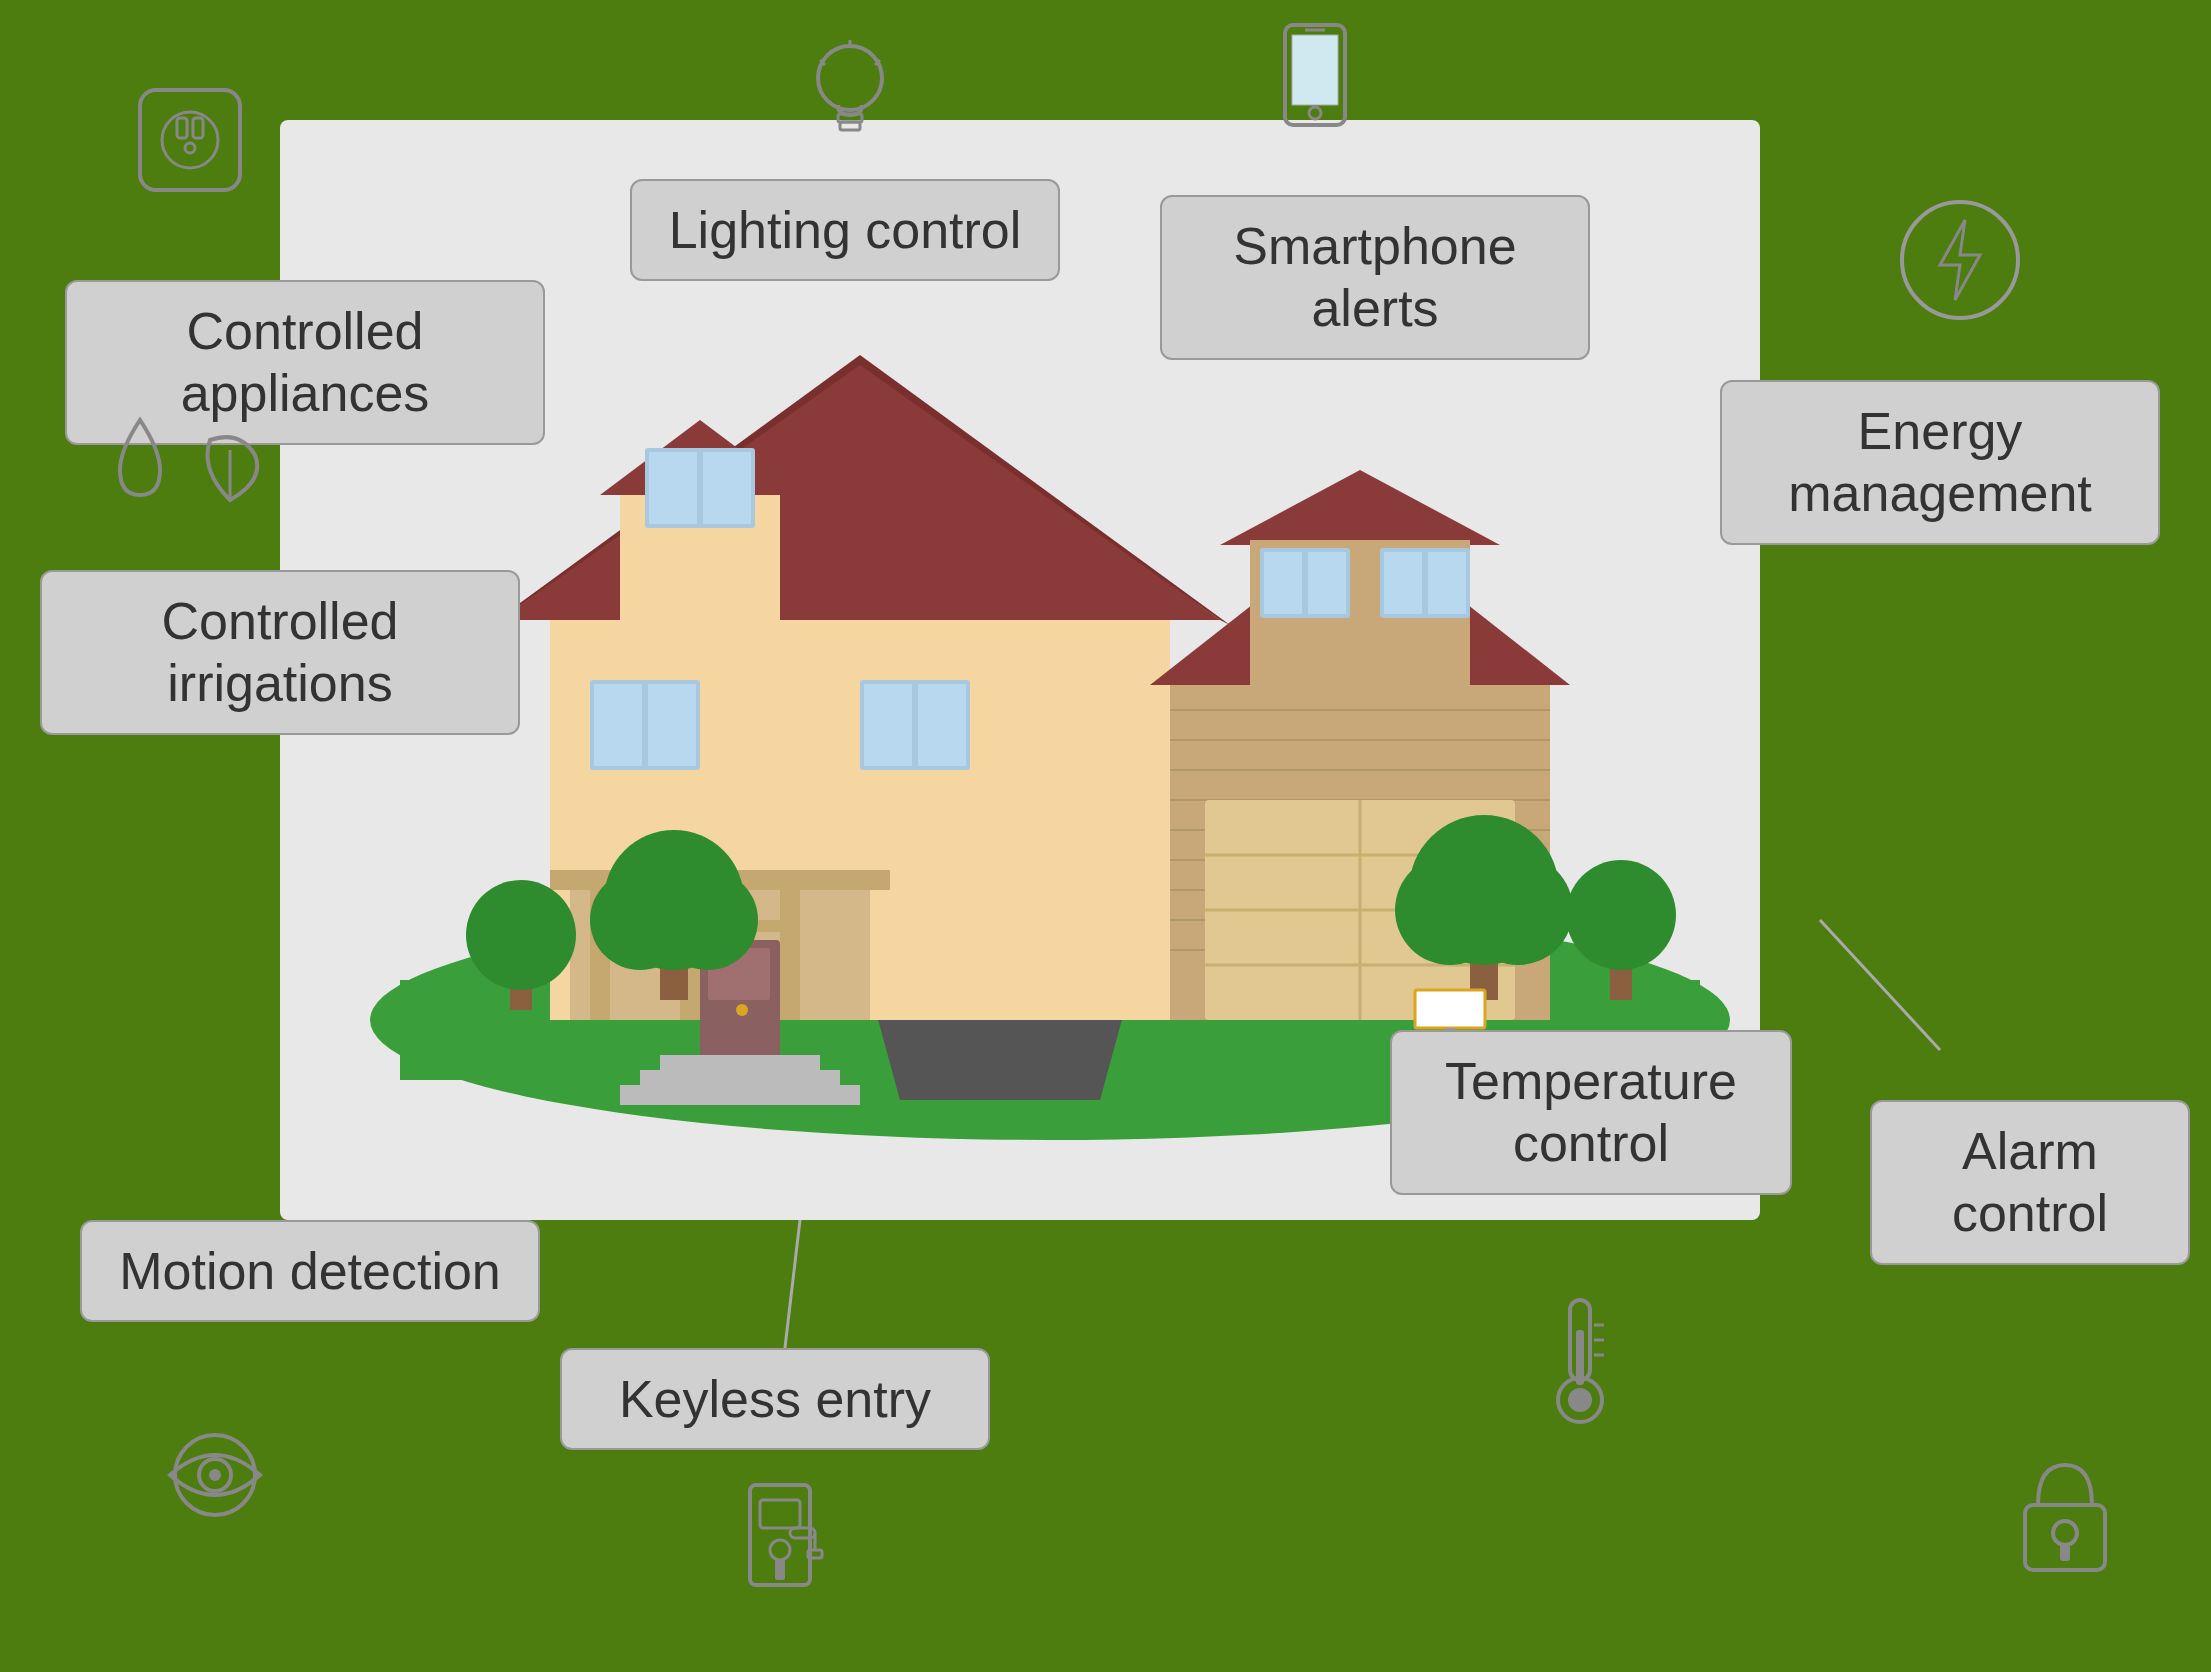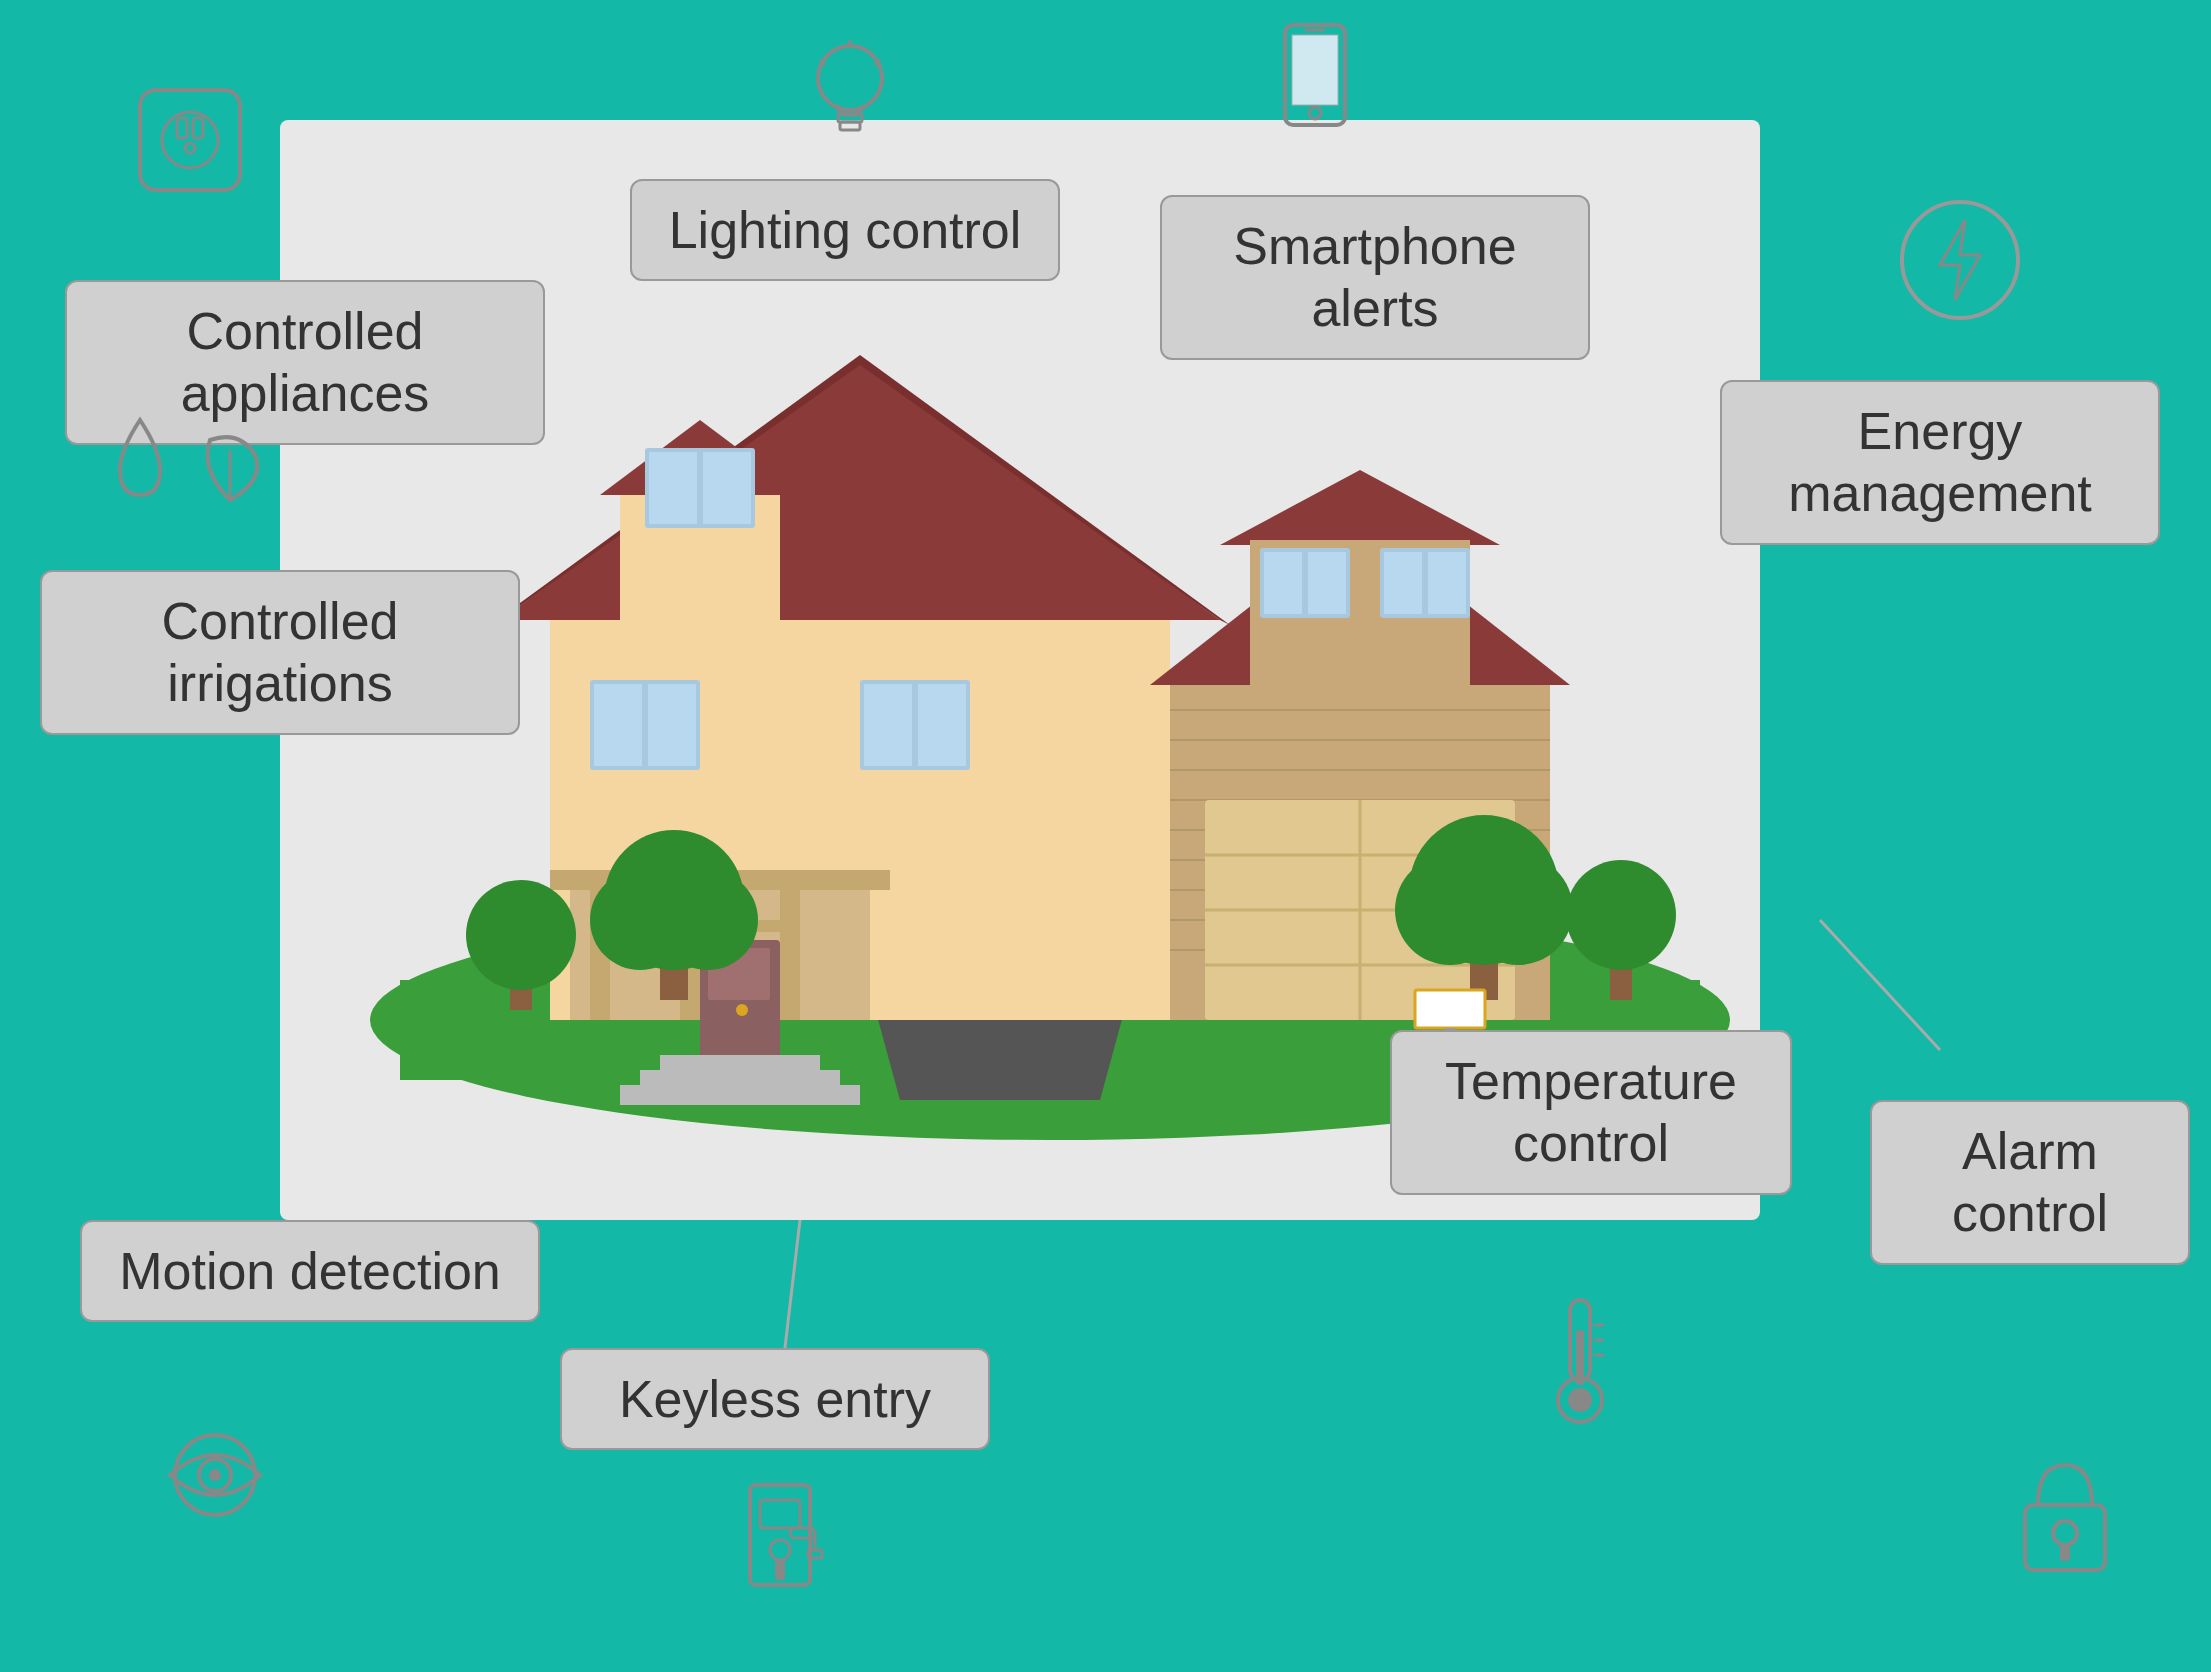--- a/index.html
+++ b/index.html
@@ -8,21 +8,21 @@
       width: 2211px;
       height: 1672px;
       font-family: Arial, sans-serif;
       position: relative;
       overflow: hidden;
     }
 
     .main-container {
       width: 2211px;
       height: 1672px;
-      background: #14b8a6;
+      background: #4d7c0f;
       position: relative;
     }
 
     
     .house-area {
       position: absolute;
       left: 280px;
       top: 120px;
       width: 1480px;
       height: 1100px;

